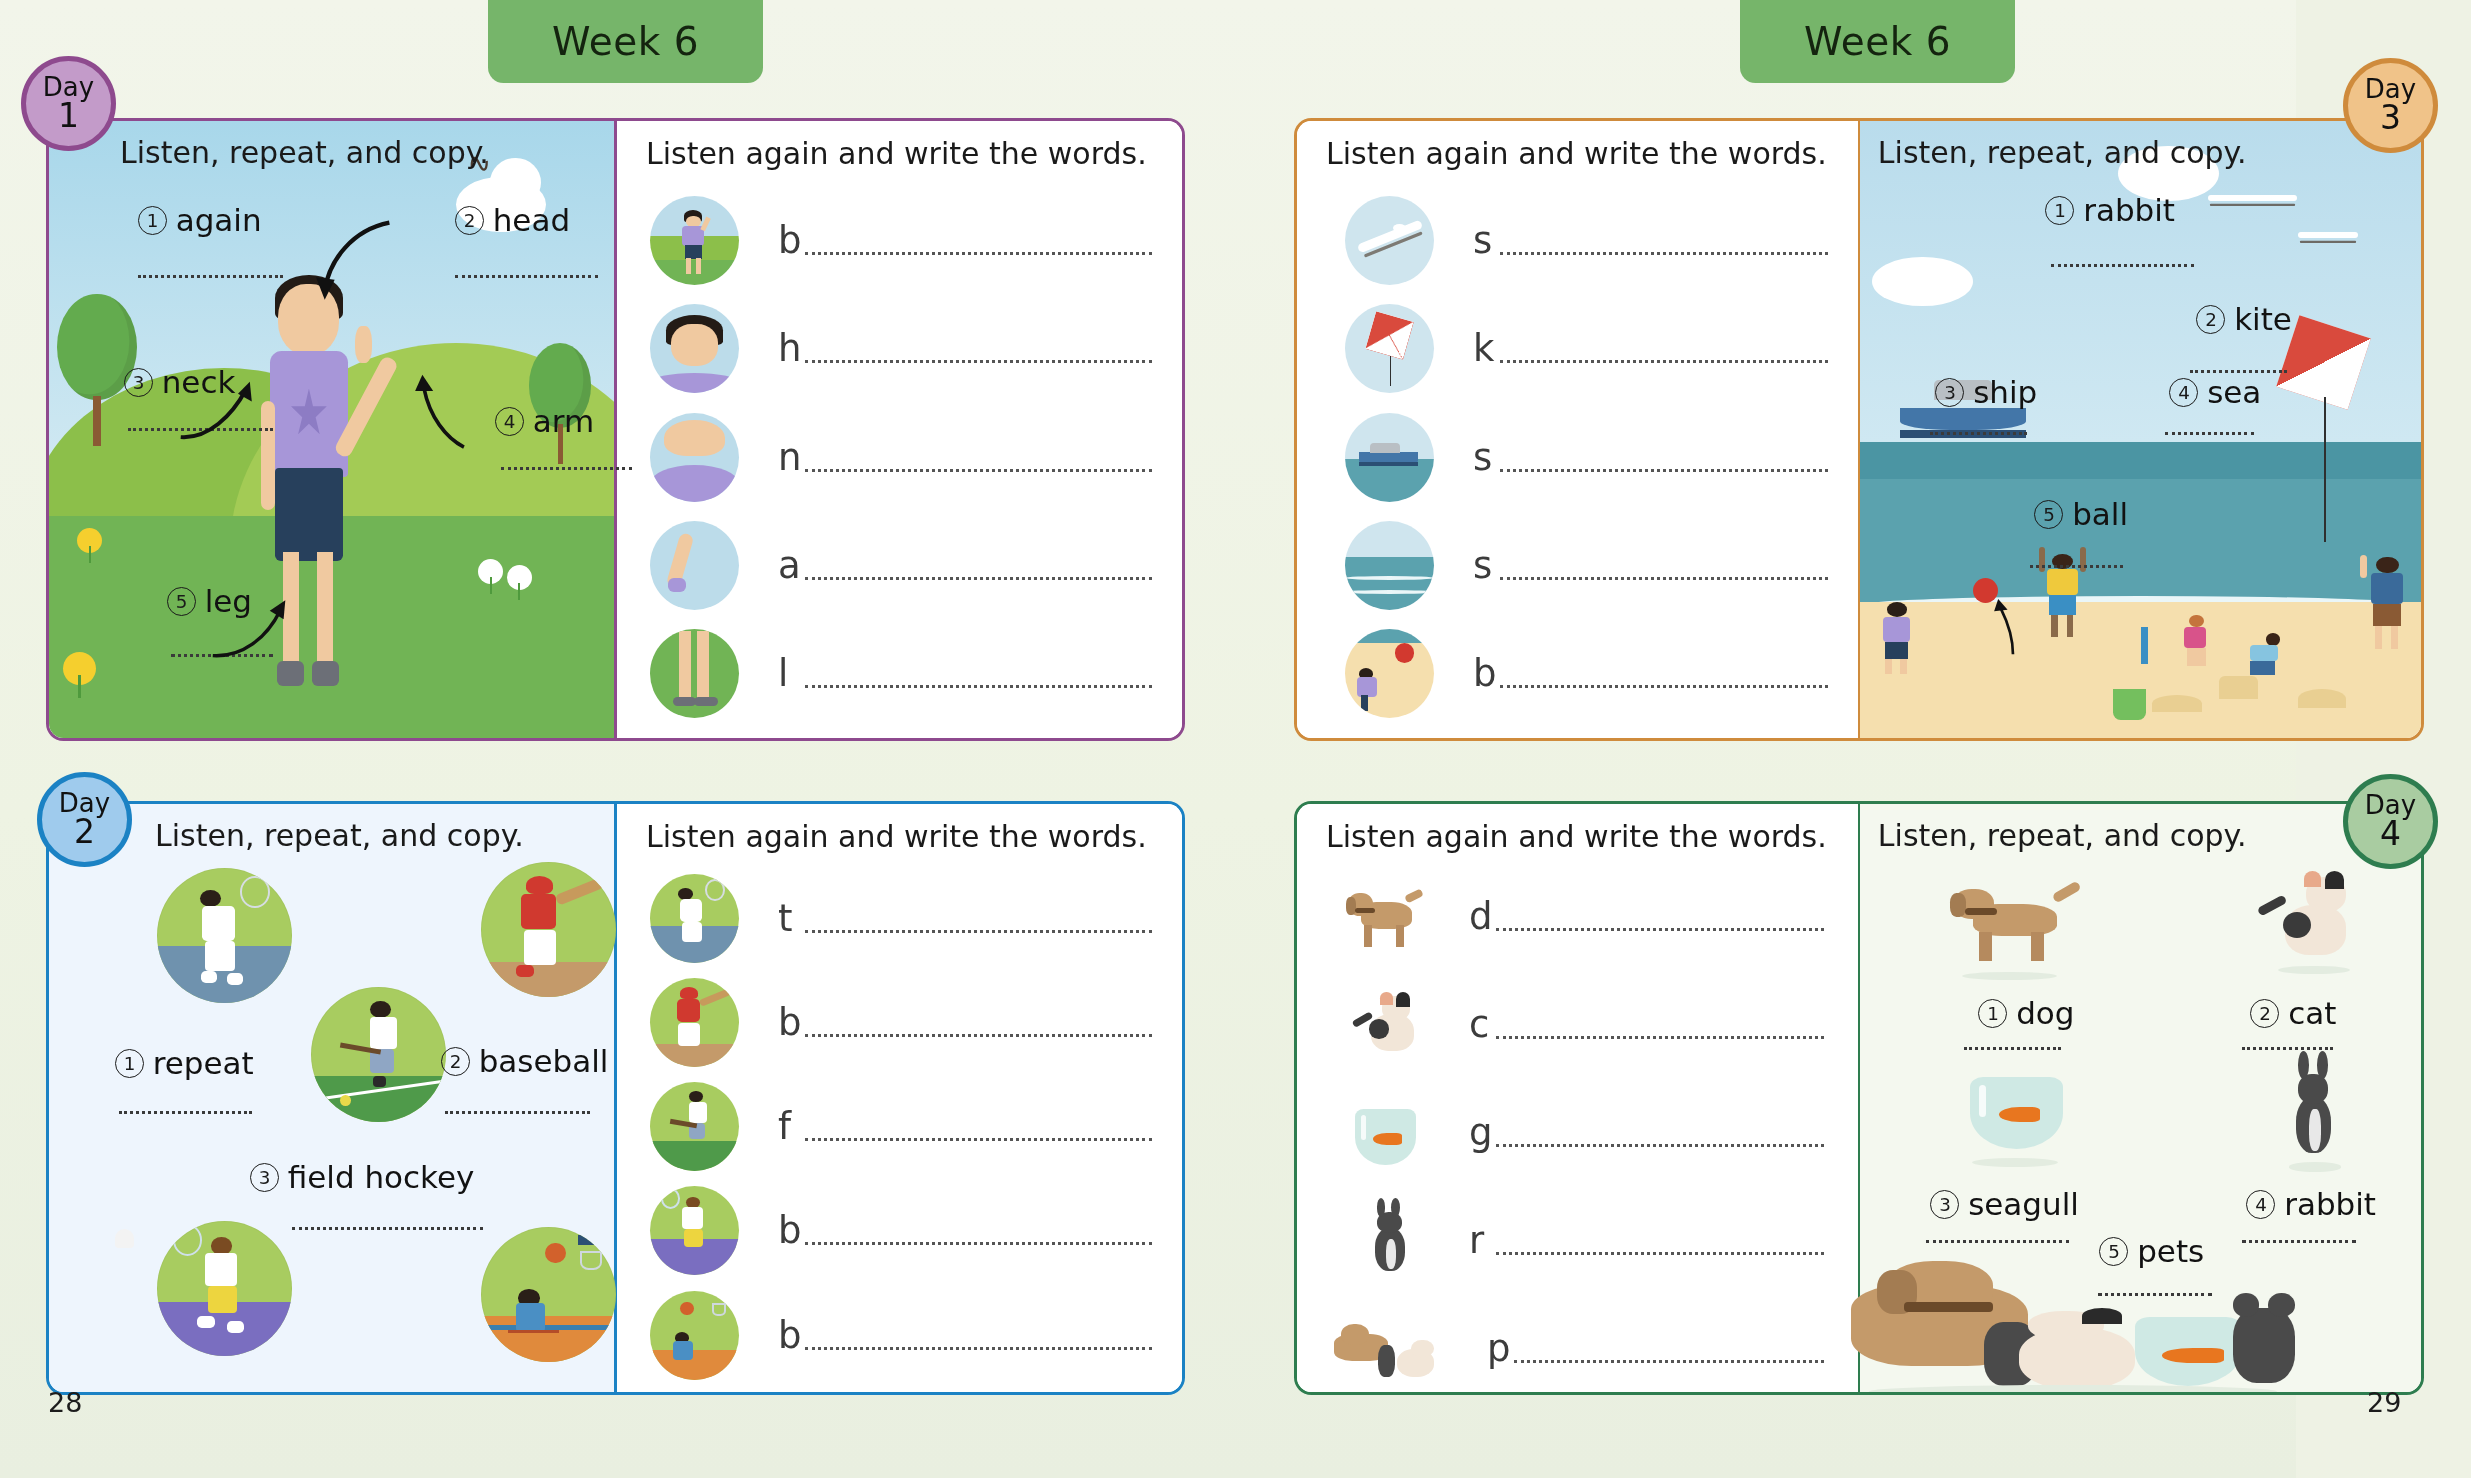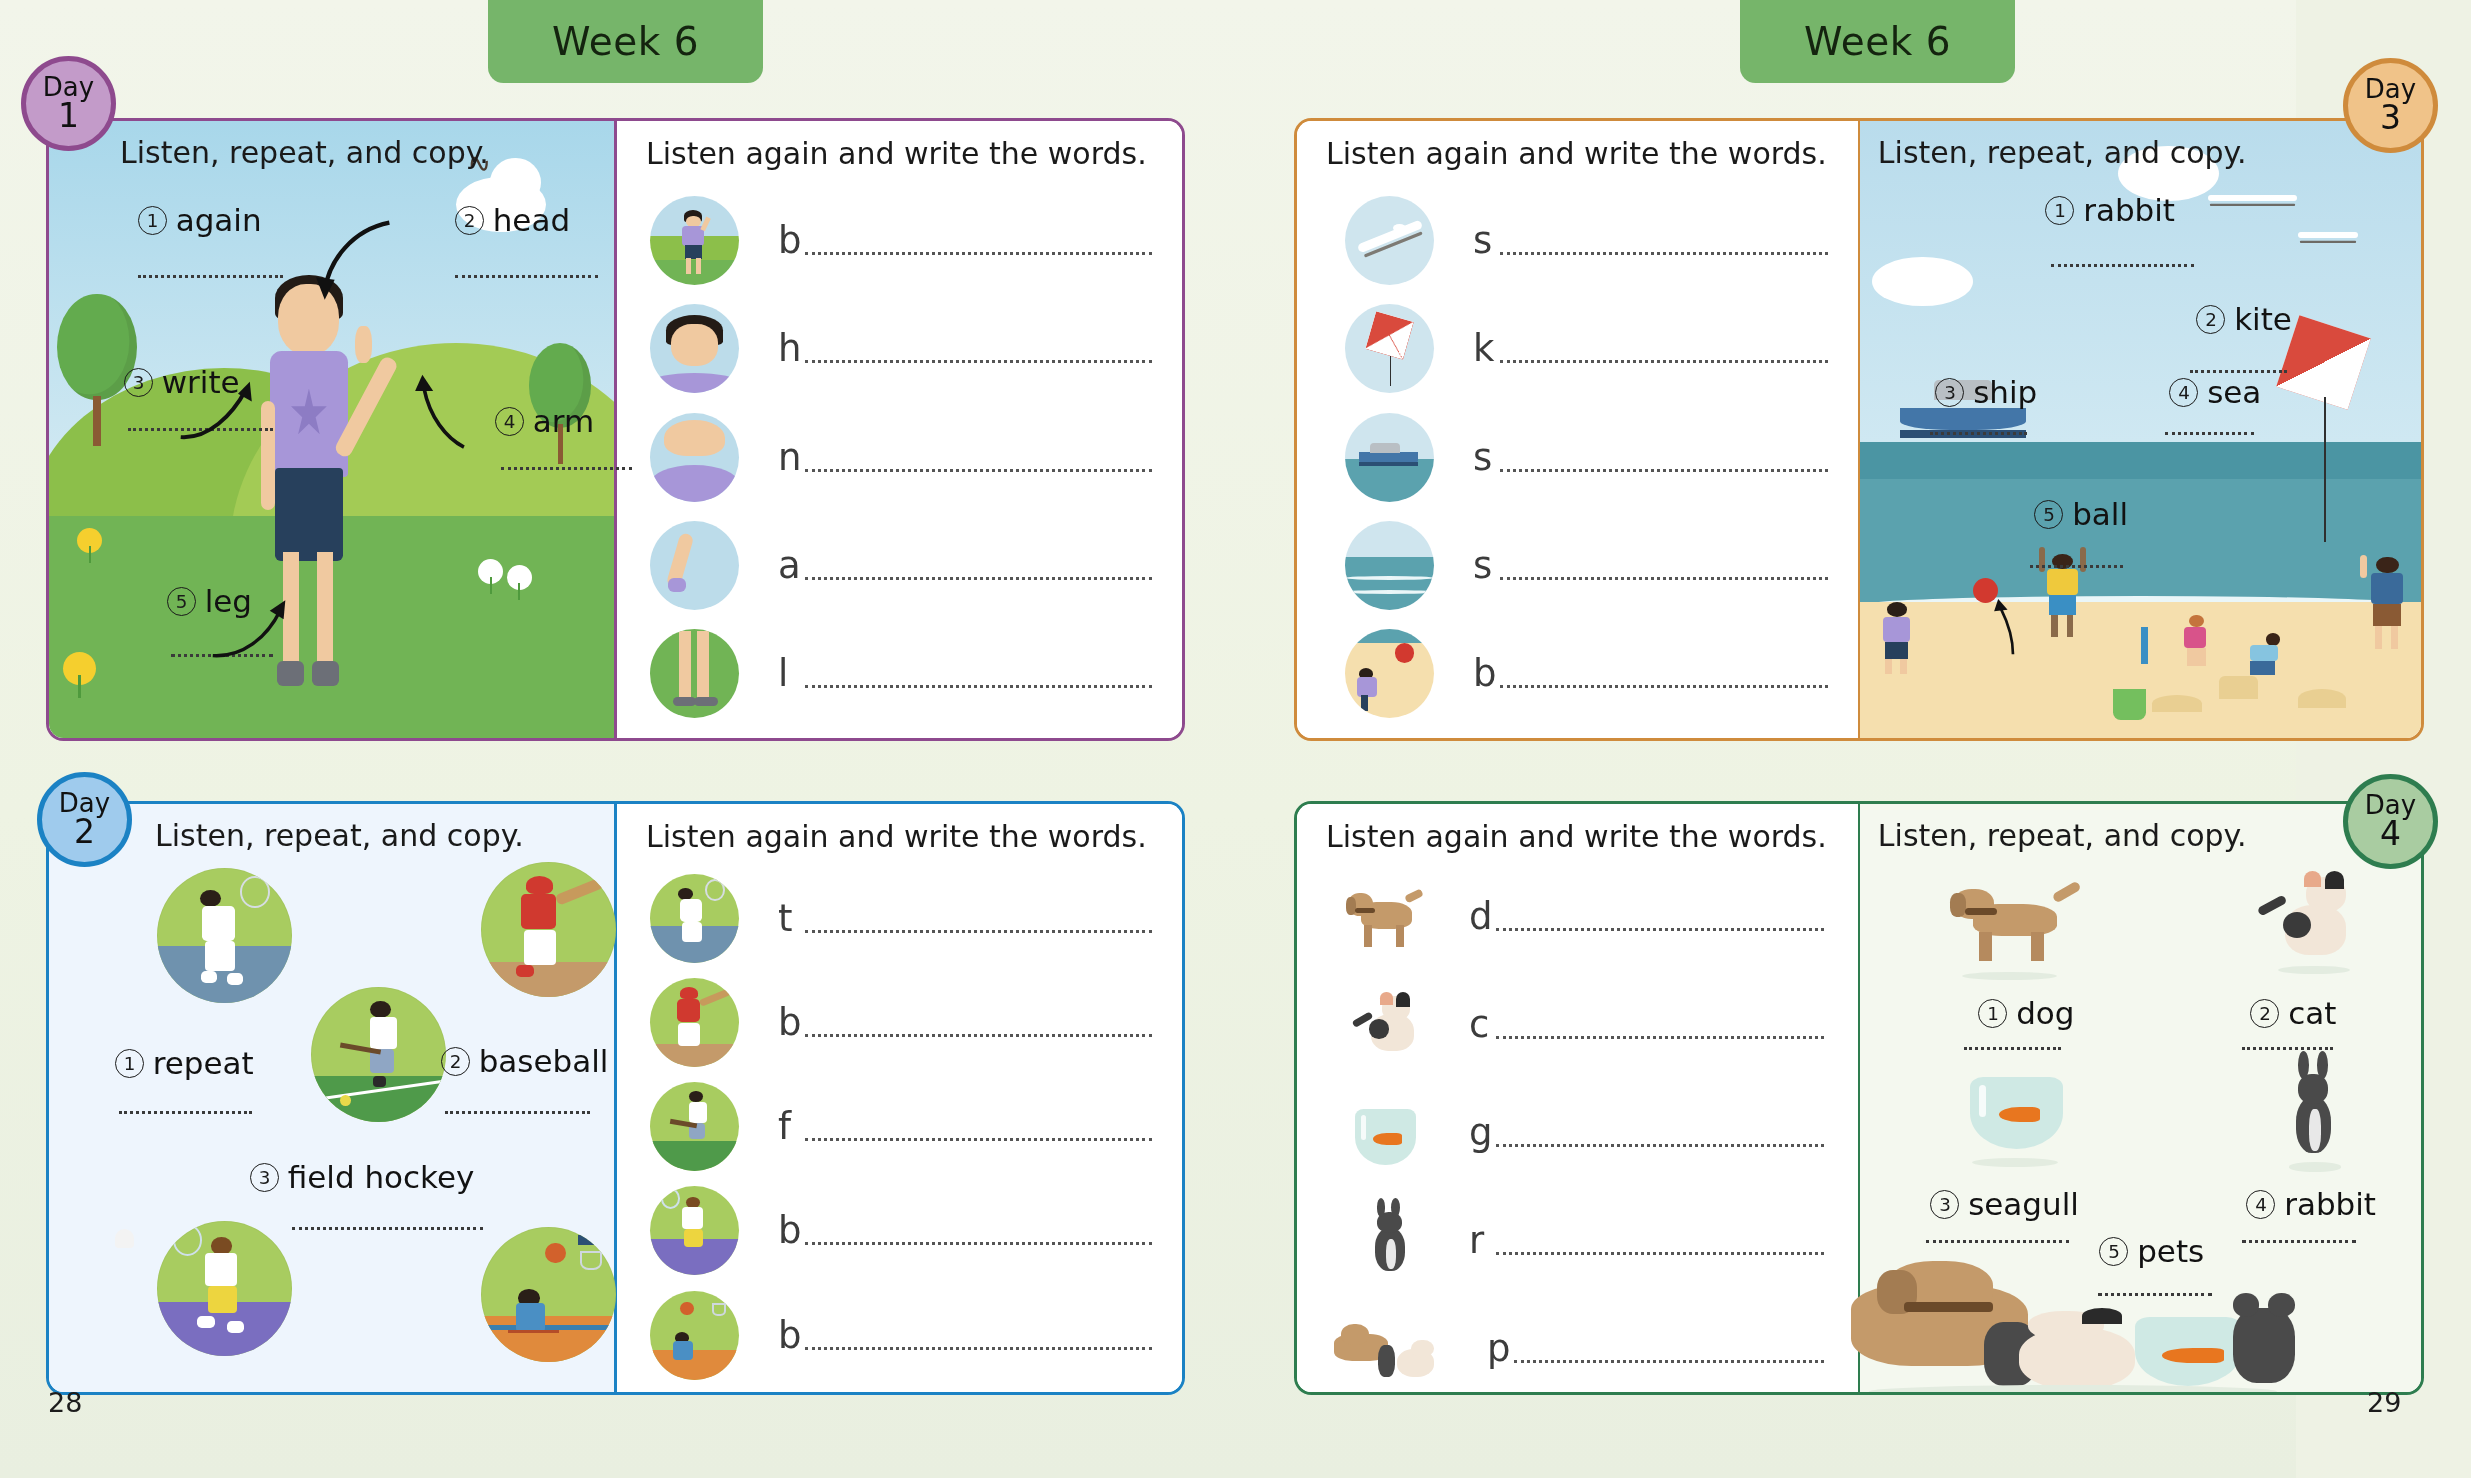--- a/index.html
+++ b/index.html
@@ -279,21 +279,21 @@
       <div class="dotline" style="left:89px;top:154px;width:145px;"></div>
 
       <div class="numlabel" style="left:406px;top:81px;">
         <span class="num">2</span>
         <span class="txt">head</span>
       </div>
       <div class="dotline" style="left:406px;top:154px;width:143px;"></div>
 
       <div class="numlabel" style="left:75px;top:243px;">
         <span class="num">3</span>
-        <span class="txt">write</span>
+        <span class="txt">neck</span>
       </div>
       <div class="dotline" style="left:79px;top:307px;width:145px;"></div>
 
       <div class="numlabel" style="left:446px;top:282px;">
         <span class="num">4</span>
         <span class="txt">arm</span>
       </div>
       <div class="dotline" style="left:452px;top:346px;width:131px;"></div>
 
       <div class="numlabel" style="left:118px;top:462px;">

